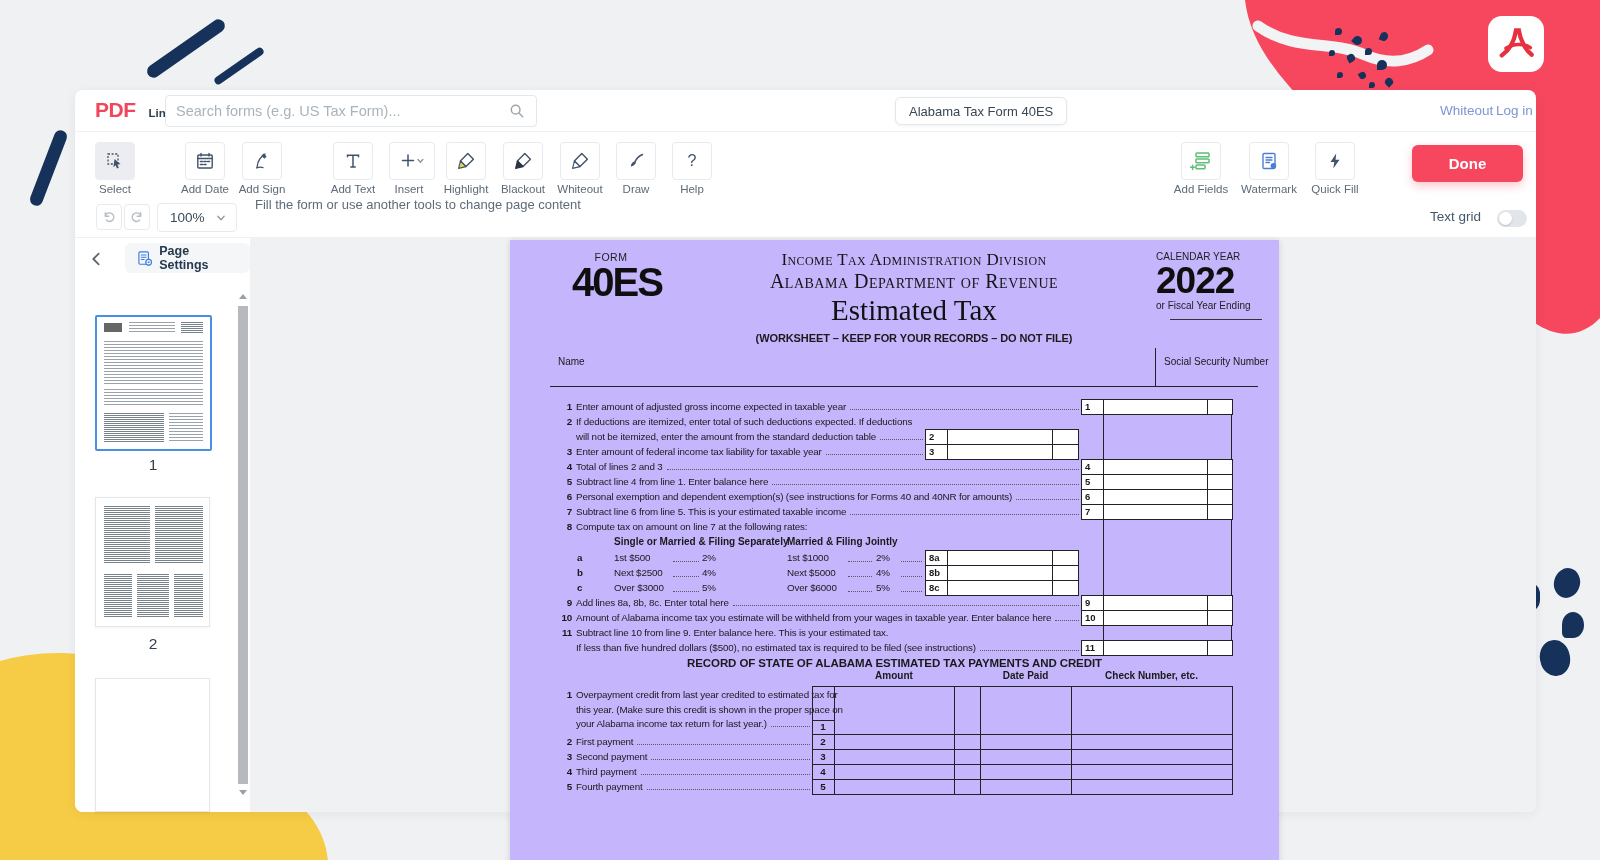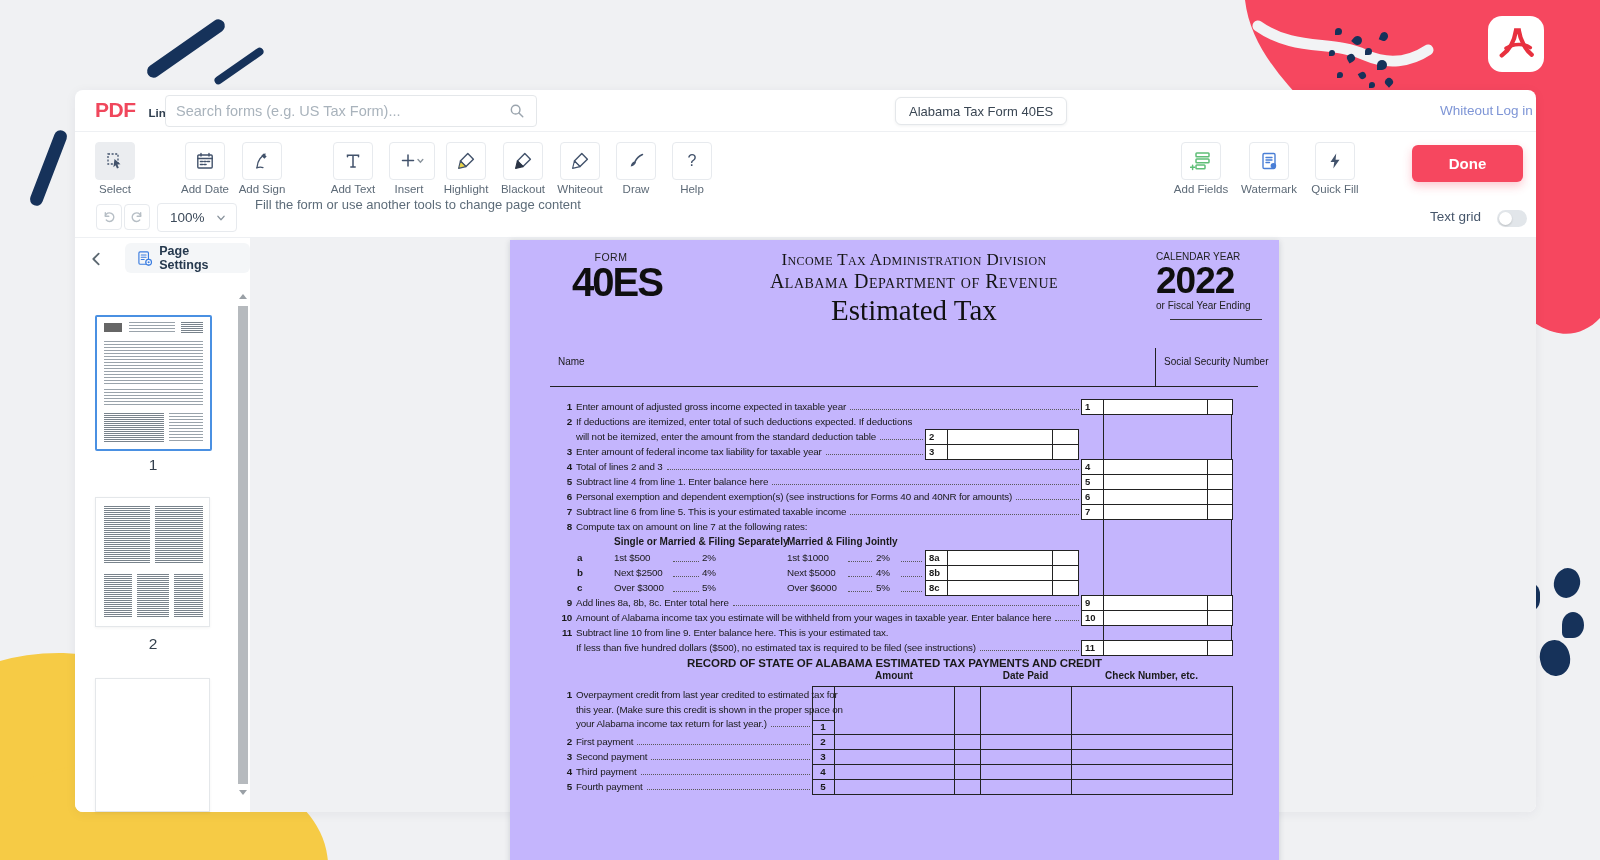--- a/index.html
+++ b/index.html
@@ -328,20 +328,21 @@
 
   <div class="pdfpage">
 
     <div class="abs" style="left:51px;top:11px;width:100px;text-align:center;font-size:10.5px;letter-spacing:.5px;color:#222">FORM</div>
     <div class="abs" style="left:52px;top:20px;width:110px;text-align:center;font-weight:800;font-size:40px;letter-spacing:-2px;color:#0f0f0f">40ES</div>
 
     <div class="abs" style="left:134px;top:10px;width:540px;text-align:center">
       <div class="scaps" style="font-size:17px;letter-spacing:.4px;color:#151515">Income Tax Administration Division</div>
       <div class="scaps" style="font-size:20px;letter-spacing:.5px;color:#151515">Alabama Department of Revenue</div>
       <div style="font-family:'Liberation Serif',serif;font-size:29px;margin-top:1px;color:#111">Estimated Tax</div>
+      <div style="font-weight:700;font-size:11px;margin-top:5px;letter-spacing:-.1px">(WORKSHEET – KEEP FOR YOUR RECORDS – DO NOT FILE)</div>
     </div>
 
     <div class="abs" style="left:646px;top:11px;width:120px;text-align:left">
       <div style="font-size:10px;color:#222">CALENDAR YEAR</div>
       <div style="font-weight:800;font-size:37px;letter-spacing:-1px;line-height:1.02;color:#0f0f0f">2022</div>
       <div style="font-size:10px;color:#222">or Fiscal Year Ending</div>
       <div style="width:92px;border-top:1px solid #333;margin:8px auto 0"></div>
     </div>
 
     <div class="abs" style="left:48px;top:116px;font-size:10px">Name</div>

